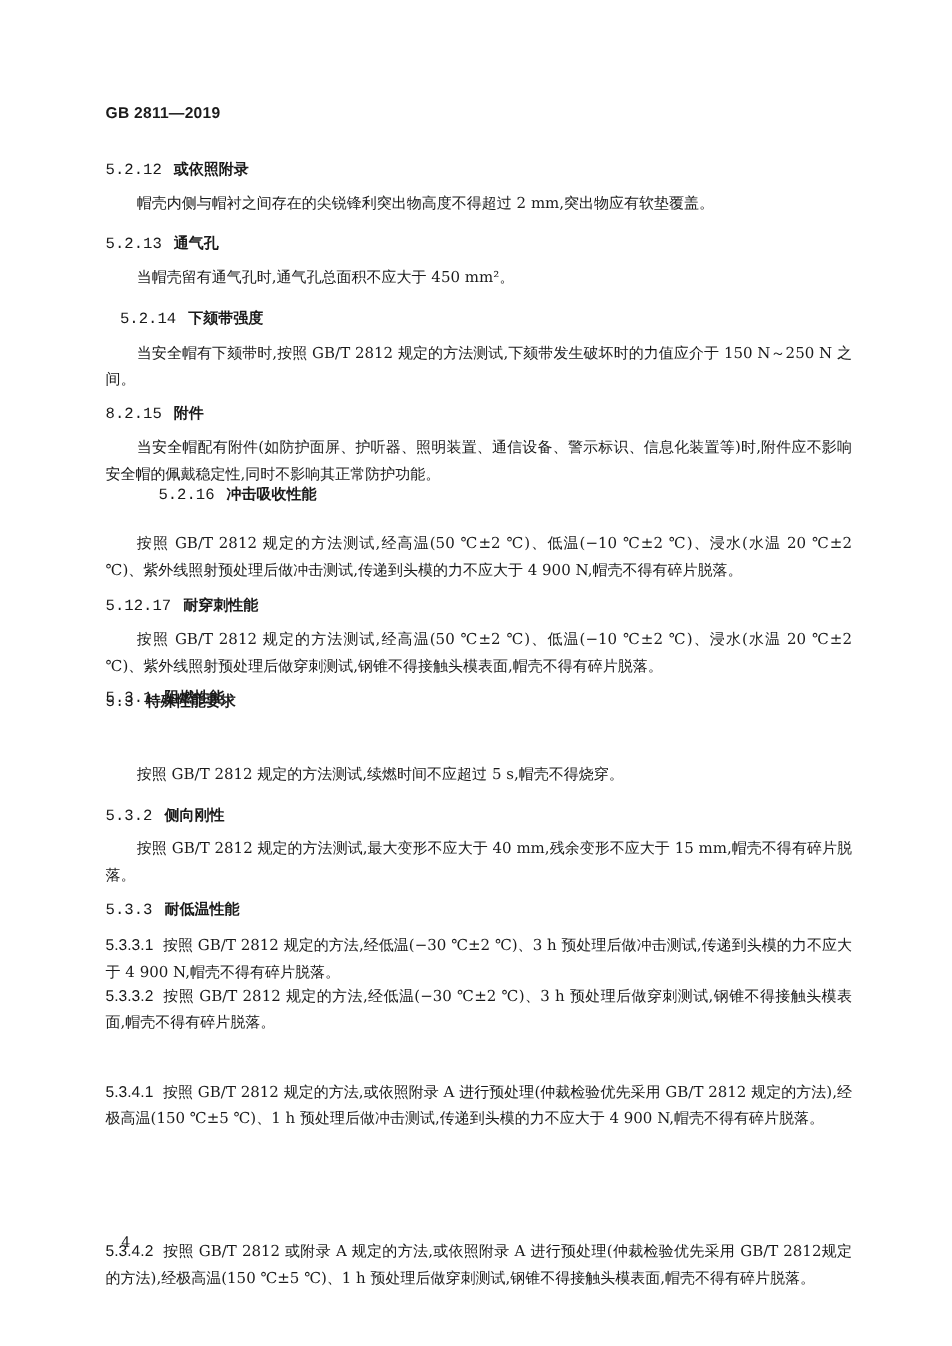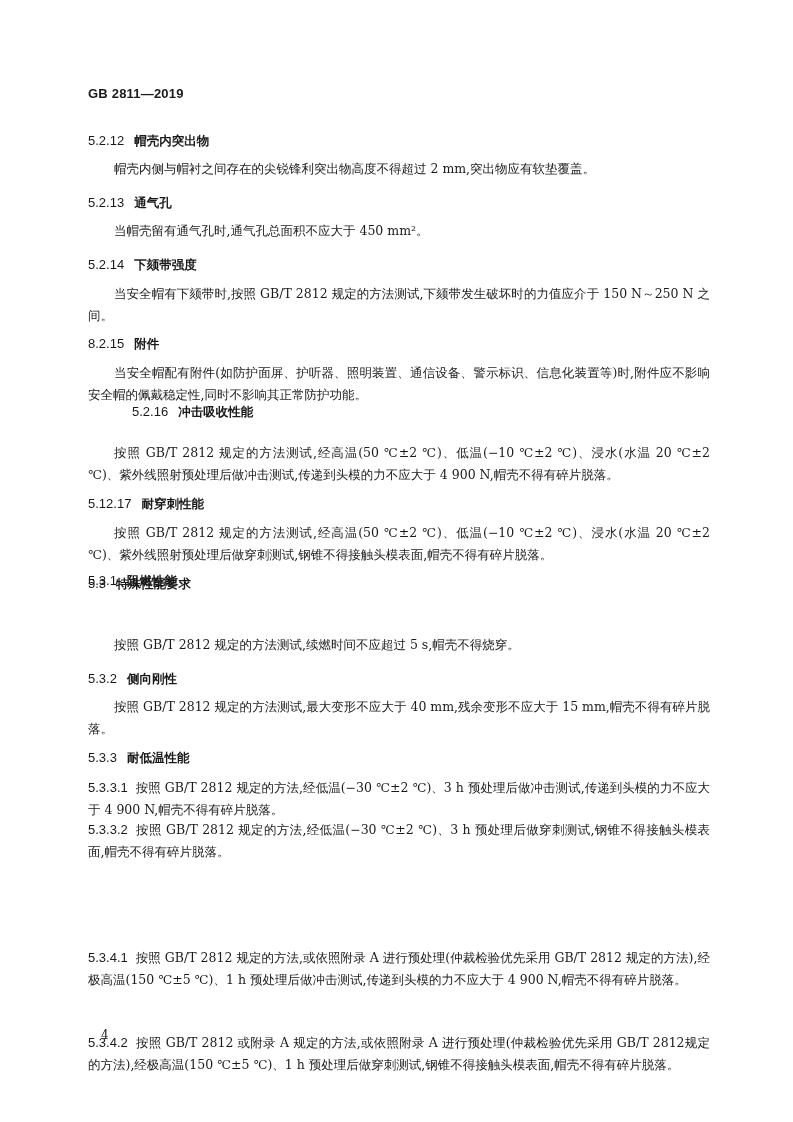--- a/index.html
+++ b/index.html
@@ -12,47 +12,47 @@
   .header {
     position: absolute; left: 88px; top: 86px;
     font-family: "Liberation Sans", "DejaVu Sans", sans-serif;
     font-size: 13px; font-weight: bold; letter-spacing: 0.2px;
   }
   .block { position: absolute; left: 88px; width: 622px; }
   .heading {
     font-family: "DejaVu Sans", "Liberation Sans", sans-serif;
     font-size: 12.5px; font-weight: bold; white-space: nowrap;
   }
-  .heading .num { font-weight: normal; font-family: Liberation Sans, sans-serif; font-size: 13px; margin-right: 10px; }
+  .heading .num { font-weight: normal; font-family: Liberation Mono, monospace; font-size: 13px; margin-right: 10px; }
   .para {
     font-size: 12.5px; line-height: 22px; text-align: justify;
     text-indent: 26px;
   }
   .para.noindent { text-indent: 0; }
   .para .num { font-family: "Liberation Sans", sans-serif; font-size: 13px; margin-right: 8px; }
   .pageno { position: absolute; left: 101px; top: 1028px; font-size: 12px; }
 </style>
 </head>
 <body>
 
 <div class="page">
 
   <div class="header">GB 2811—2019</div>
 
   <div class="block heading" style="top:133px;">
-    <span class="num">5.2.12</span><span>帽壳内突出物</span>
+    <span class="num">5.2.12</span><span>或依照附录</span>
   </div>
   <div class="block para" style="top:158px;">帽壳内侧与帽衬之间存在的尖锐锋利突出物高度不得超过 2 mm,突出物应有软垫覆盖。</div>
 
   <div class="block heading" style="top:195px;">
     <span class="num">5.2.13</span><span>通气孔</span>
   </div>
   <div class="block para" style="top:220px;">当帽壳留有通气孔时,通气孔总面积不应大于 450 mm²。</div>
 
-  <div class="block heading" style="top:257px;">
+  <div class="block heading" style="top:257px;margin-left:12px;">
     <span class="num">5.2.14</span><span>下颏带强度</span>
   </div>
   <div class="block para" style="top:283px;">当安全帽有下颏带时,按照 GB/T 2812 规定的方法测试,下颏带发生破坏时的力值应介于 150 N～250 N 之间。</div>
 
   <div class="block heading" style="top:336px;">
     <span class="num">8.2.15</span><span>附件</span>
   </div>
   <div class="block para" style="top:362px;">当安全帽配有附件(如防护面屏、护听器、照明装置、通信设备、警示标识、信息化装置等)时,附件应不影响安全帽的佩戴稳定性,同时不影响其正常防护功能。</div>
 
   <div class="block heading" style="top:404px;margin-left:44px;">
@@ -82,21 +82,21 @@
   <div class="block heading" style="top:750px;">
     <span class="num">5.3.3</span><span>耐低温性能</span>
   </div>
   <div class="block para noindent" style="top:777px;">
     <span class="num">5.3.3.1</span><span>按照 GB/T 2812 规定的方法,经低温(−30 ℃±2 ℃)、3 h 预处理后做冲击测试,传递到头模的力不应大于 4 900 N,帽壳不得有碎片脱落。</span>
   </div>
   <div class="block para noindent" style="top:819px;">
     <span class="num">5.3.3.2</span><span>按照 GB/T 2812 规定的方法,经低温(−30 ℃±2 ℃)、3 h 预处理后做穿刺测试,钢锥不得接触头模表面,帽壳不得有碎片脱落。</span>
   </div>
 
-  <div class="block para noindent" style="top:899px;margin-top:48px;">
+  <div class="block para noindent" style="top:899px;">
     <span class="num">5.3.4.1</span><span>按照 GB/T 2812 规定的方法,或依照附录 A 进行预处理(仲裁检验优先采用 GB/T 2812 规定的方法),经极高温(150 ℃±5 ℃)、1 h 预处理后做冲击测试,传递到头模的力不应大于 4 900 N,帽壳不得有碎片脱落。</span>
   </div>
   <div class="block para noindent" style="top:984px;margin-top:48px;">
     <span class="num">5.3.4.2</span><span>按照 GB/T 2812 或附录 A 规定的方法,或依照附录 A 进行预处理(仲裁检验优先采用 GB/T 2812规定的方法),经极高温(150 ℃±5 ℃)、1 h 预处理后做穿刺测试,钢锥不得接触头模表面,帽壳不得有碎片脱落。</span>
   </div>
 
   <div class="pageno">4</div>
 </div>
 
 </body></html>

